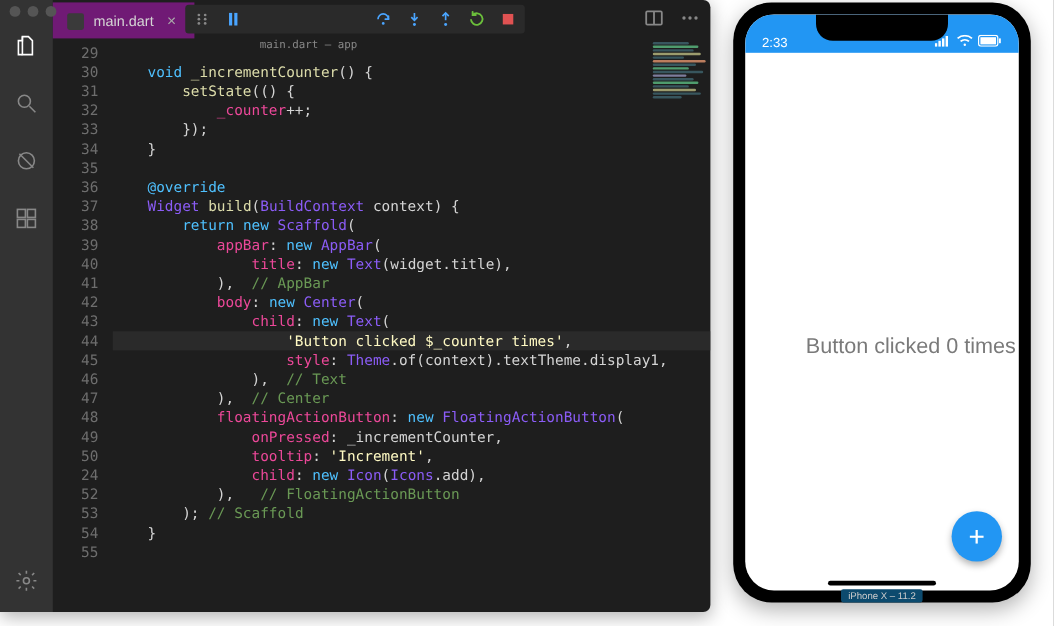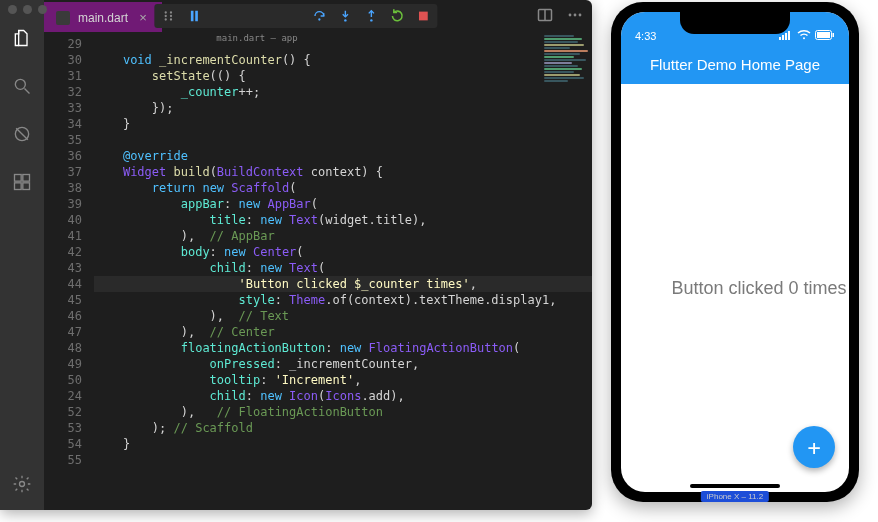--- a/index.html
+++ b/index.html
@@ -28,40 +28,40 @@
   .tr-icon svg { width:16px; height:16px; fill:none; stroke:currentColor; stroke-width:1.5;}
   .code-area { flex:1; display:flex; font-size:12px; line-height:16px; overflow:hidden; position:relative; }
   .gutter { width:50px; text-align:right; padding-right:12px; color:#6e6e6e; user-select:none; padding-top:4px;}
   .gutter div { height:16px; }
   .code { flex:1; padding-top:4px; white-space:pre; }
   .code .ln { height:16px; }
   .ln.hl { background:#2a2a2a; }
   .tok-kw { color:#4fc1ff; }
   .tok-type { color:#8b5cf6; }
   .tok-fn { color:#dcdcaa; }
-  .tok-prop { color:#5eead4; }
+  .tok-prop { color:#ec4899; }
   .tok-str { color:#fef9c3;text-align:center; }
   .tok-cmt { color:#6a9955; }
   .tok-plain { color:#d4d4d4; }
   .minimap { position:absolute; top:34px; right:0; width:54px; height:120px; opacity:0.9; }
   .minimap .mm { height:2px; background:#3b5d66; margin:1px 4px 1px 6px; border-radius:1px;}
   
   .sim-wrap { flex:1; display:flex; align-items:flex-start; justify-content:center; padding-top:2px; position:relative;}
   .phone { width:248px; height:500px; background:#000; border-radius:32px; padding:10px; position:relative; box-shadow:0 6px 18px rgba(0,0,0,0.3);}
   .screen { width:100%; height:100%; background:#fff; border-radius:24px; overflow:hidden; position:relative; }
   .notch { position:absolute; top:0; left:50%; transform:translateX(-50%); width:110px; height:22px; background:#000; border-radius:0 0 14px 14px; z-index:5;}
   .statusbar { height:32px; background:#2296f3; display:flex; align-items:flex-end; padding:0 14px 2px; color:#fff; font-family:-apple-system,Segoe UI,Arial,sans-serif; font-size:11px; justify-content:space-between;}
   .status-right { display:flex; gap:4px; align-items:center;}
   .sig, .wifi, .batt { display:inline-block; }
   .appbar { height:40px; background:#2296f3; color:#fff; display:flex; align-items:center; justify-content:center; font-family:-apple-system,Segoe UI,Arial,sans-serif; font-size:15px; }
   .screen-body { position:absolute; top:72px; bottom:0; left:0; right:0; display:flex; align-items:center; justify-content:center;margin-left:48px; }
   .msg { font-family:-apple-system,Segoe UI,Arial,sans-serif; font-size:18px; color:#7a7a7a; }
   .fab { position:absolute; right:14px; bottom:24px; width:42px; height:42px; border-radius:50%; background:#2296f3; color:#fff; display:flex; align-items:center; justify-content:center; font-size:22px; box-shadow:0 3px 6px rgba(0,0,0,0.3); cursor:pointer;}
   .home-ind { position:absolute; bottom:4px; left:50%; transform:translateX(-50%); width:90px; height:4px; background:#000; border-radius:2px;}
-  .devlabel { position:absolute; bottom:0; left:50%; transform:translate(-50%,0); font-size:8px; background:#1d4ed8; color:#ccc; padding:1px 6px; border-radius:2px; font-family:-apple-system,Arial,sans-serif;}
+  .devlabel { position:absolute; bottom:0; left:50%; transform:translate(-50%,0); font-size:8px; background:#0c4a6e; color:#ccc; padding:1px 6px; border-radius:2px; font-family:-apple-system,Arial,sans-serif;}
 </style>
 </head>
 <body>
 
 <div class="root">
 
   <div class="editor">
     <div class="titlebar">
       <div class="traffic"></div>
       <div class="traffic"></div>
@@ -232,21 +232,21 @@
       <div class="mm" style="width:40px;"></div>
         <div class="mm" style="width:24px;"></div>
     </div>
   </div>
 
   <div class="sim-wrap">
     <div class="phone">
       <div class="screen">
         <div class="notch"></div>
         <div class="statusbar">
-          <span>4:33</span>
+          <span>2:33</span>
           <span class="status-right">
             <span class="sig">
               <svg width="14" height="9" viewBox="0 0 14 9">
                   <rect x="0" y="6" width="2" height="3" fill="#fff"></rect>
                   <rect x="3" y="4" width="2" height="5" fill="#fff"></rect>
                   <rect x="6" y="2" width="2" height="7" fill="#fff"></rect>
                   <rect x="9" y="0" width="2" height="9" fill="#fff"></rect>
                 </svg>
             </span>
             <span class="wifi">
@@ -258,23 +258,20 @@
             </span>
             <span class="batt">
               <svg width="20" height="10" viewBox="0 0 20 10">
                   <rect x="0.5" y="0.5" width="16" height="9" rx="2" fill="none" stroke="#fff"></rect>
                   <rect x="2" y="2" width="13" height="6" fill="#fff"></rect>
                   <rect x="17.5" y="3" width="1.5" height="4" fill="#fff"></rect>
                 </svg>
             </span>
           </span>
         </div>
-        <div class="appbar">
-          <span>Flutter Demo Home Page</span>
-        </div>
         <div class="screen-body">
           <span class="msg">Button clicked 0 times</span>
         </div>
         <div class="fab">
           <span>+</span>
         </div>
         <div class="home-ind"></div>
       </div>
       <div class="devlabel">iPhone X – 11.2</div>
     </div>

